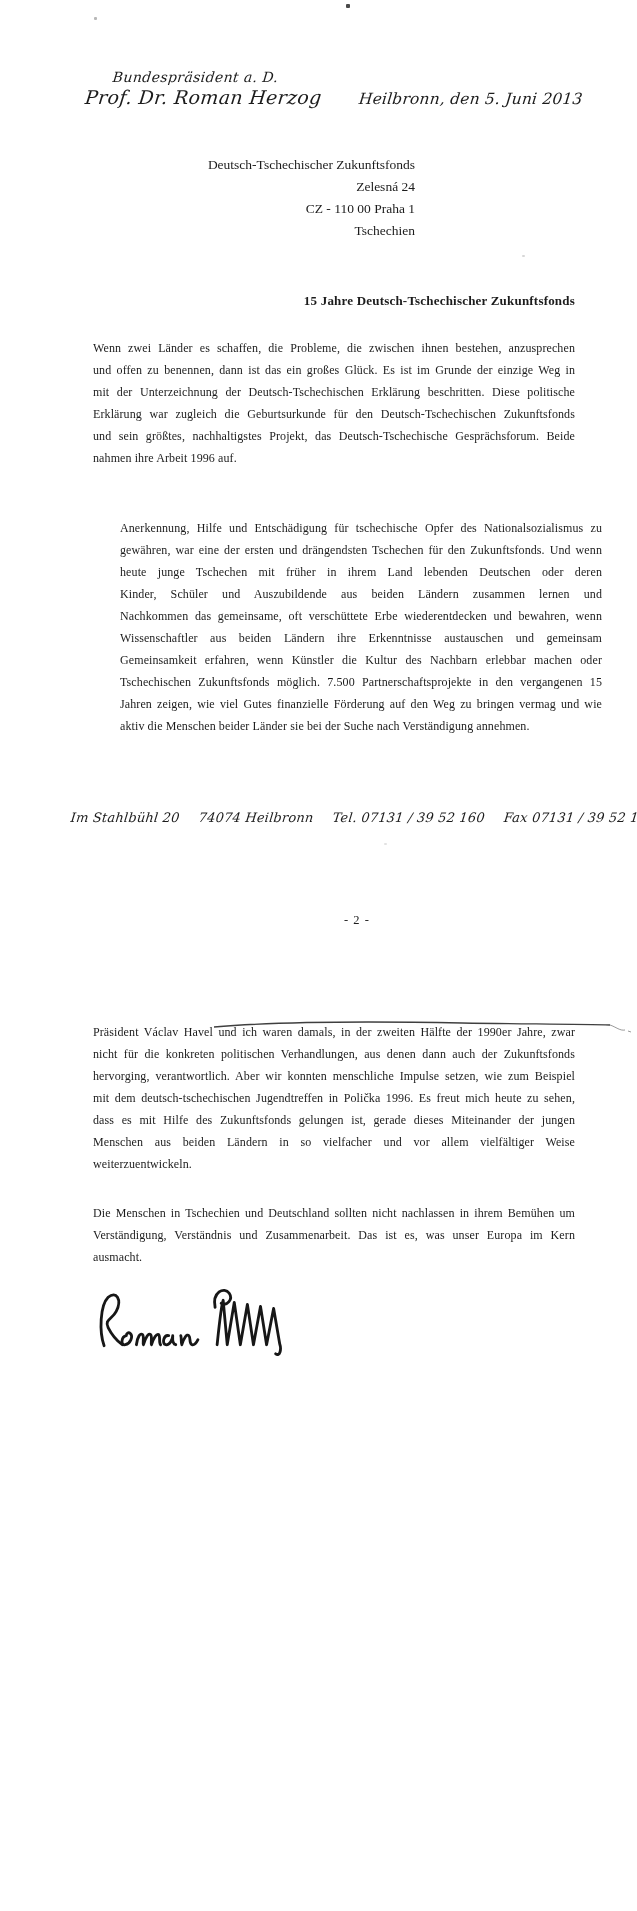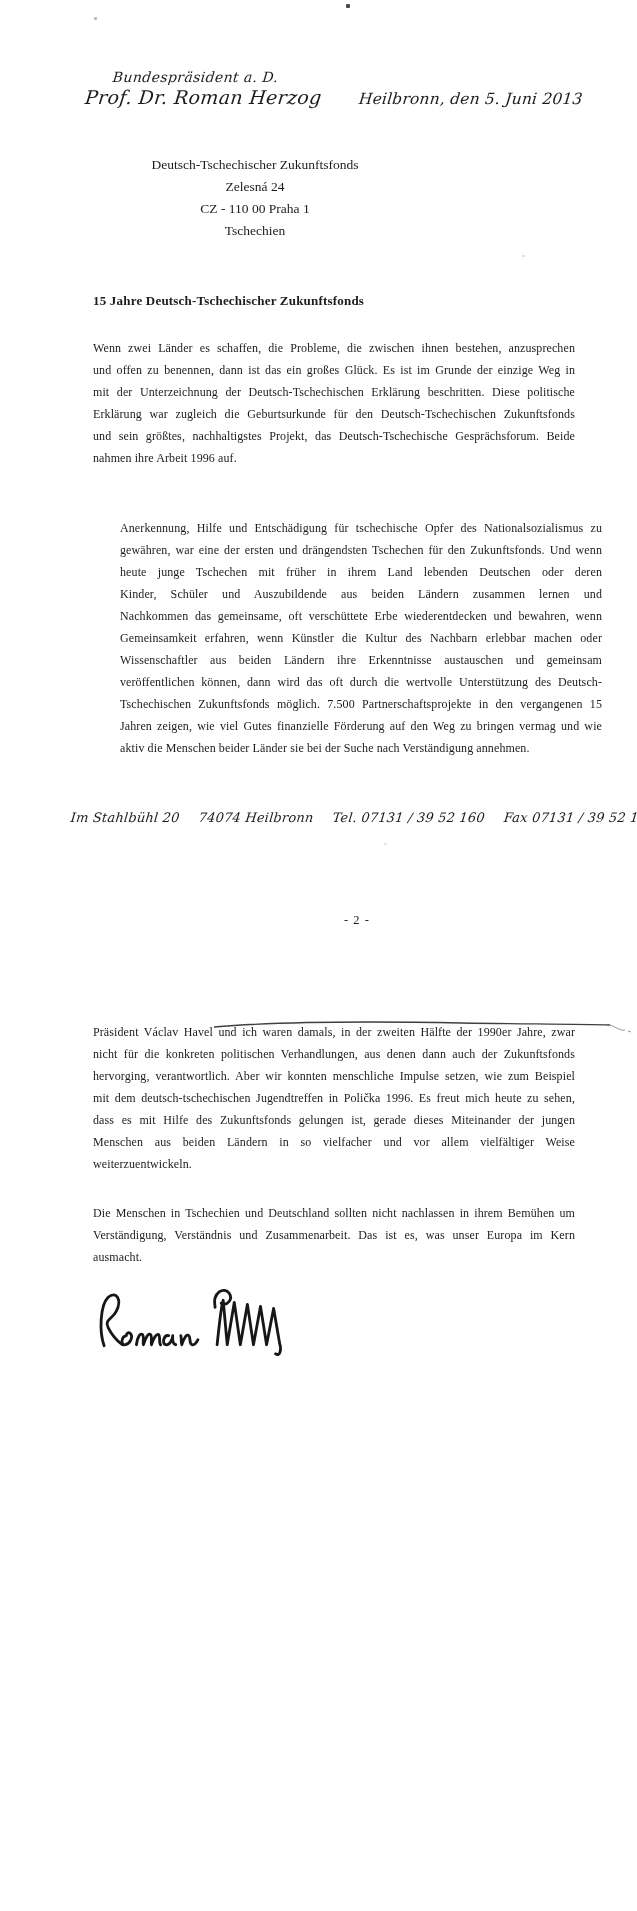--- a/index.html
+++ b/index.html
@@ -22,27 +22,27 @@
     white-space:nowrap;
   }
   .lh1 { position:absolute; left:112px; top:69px;  font-size:14px;   letter-spacing:.4px; }
   .lh2 { position:absolute; left:84px;  top:86px;  font-size:19px;   letter-spacing:.3px; }
   .date{ position:absolute; left:358px; top:90px;  font-size:15.5px; letter-spacing:.2px; }
 
   .recipient { position:absolute; left:95px; top:154px; width:320px;
     font-size:13.5px; line-height:22px; }
 
   .subject { position:absolute; left:93px; top:293px; width:482px;
-    text-align:left; font-weight:bold; font-size:13px; letter-spacing:.2px; }
+    text-align:right; font-weight:bold; font-size:13px; letter-spacing:.2px; }
 
   .para { position:absolute; left:93px; width:482px;
     font-size:12px; line-height:22px; letter-spacing:.1px; }
   .para .tline { text-align:justify; text-align-last:justify;font-family:Liberation Serif, serif; }
   .para .tline:last-child { text-align-last:left; }
-  .recipient .tline { text-align:center; }
+  .recipient .tline { text-align:right; }
 
   .p1 { top:337px; }
   .p2 { top:517px;margin-left:27px; }
   .p3 { top:1021px; }
   .p4 { top:1202px; }
 
   .footer { position:absolute; left:70px; top:810px; width:470px;
     display:flex; gap:19px; white-space:nowrap;
     font-family:"DejaVu Serif", serif; font-style:italic;
     transform:skewX(-6deg); transform-origin:left bottom;
@@ -85,23 +85,22 @@
       <div class="tline">und sein größtes, nachhaltigstes Projekt, das Deutsch-Tschechische Gesprächsforum. Beide</div>
       <div class="tline">nahmen ihre Arbeit 1996 auf.</div>
     </div>
 
   <div class="para p2">
       <div class="tline">Anerkennung, Hilfe und Entschädigung für tschechische Opfer des Nationalsozialismus zu</div>
       <div class="tline">gewähren, war eine der ersten und drängendsten Tschechen für den Zukunftsfonds. Und wenn</div>
       <div class="tline">heute junge Tschechen mit früher in ihrem Land lebenden Deutschen oder deren</div>
       <div class="tline">Kinder, Schüler und Auszubildende aus beiden Ländern zusammen lernen und</div>
       <div class="tline">Nachkommen das gemeinsame, oft verschüttete Erbe wiederentdecken und bewahren, wenn</div>
+      <div class="tline">Wissenschaftler aus beiden Ländern ihre Erkenntnisse austauschen und gemeinsam</div>
       <div class="tline">Gemeinsamkeit erfahren, wenn Künstler die Kultur des Nachbarn erlebbar machen oder</div>
-      <div class="tline">Wissenschaftler aus beiden Ländern ihre Erkenntnisse austauschen und gemeinsam</div>
-      <div class="tline">veröffentlichen können, dann wird das oft durch die wertvolle Unterstützung des Deutsch-</div>
       <div class="tline">Tschechischen Zukunftsfonds möglich. 7.500 Partnerschaftsprojekte in den vergangenen 15</div>
       <div class="tline">Jahren zeigen, wie viel Gutes finanzielle Förderung auf den Weg zu bringen vermag und wie</div>
       <div class="tline">aktiv die Menschen beider Länder sie bei der Suche nach Verständigung annehmen.</div>
     </div>
 
   <div class="footer">
     <span>Im Stahlbühl 20</span>
     <span>74074 Heilbronn</span>
     <span>Tel. 07131 / 39 52 160</span>
     <span>Fax 07131 / 39 52 168</span>

